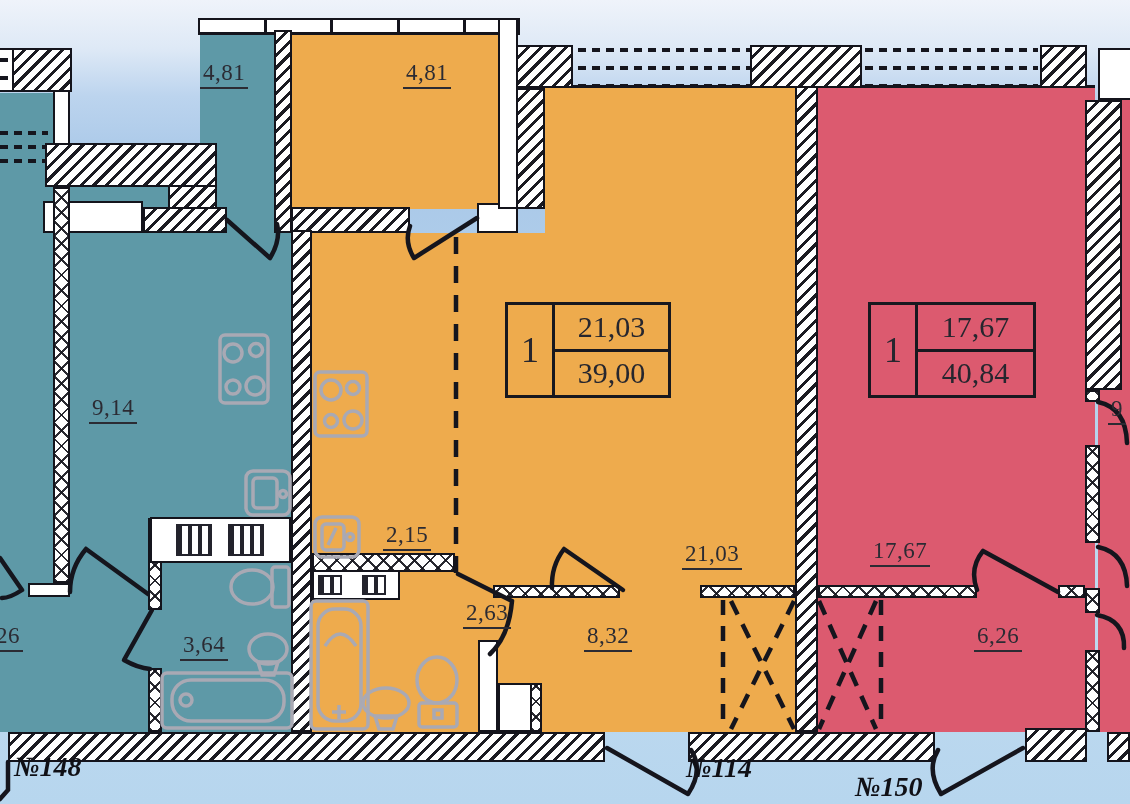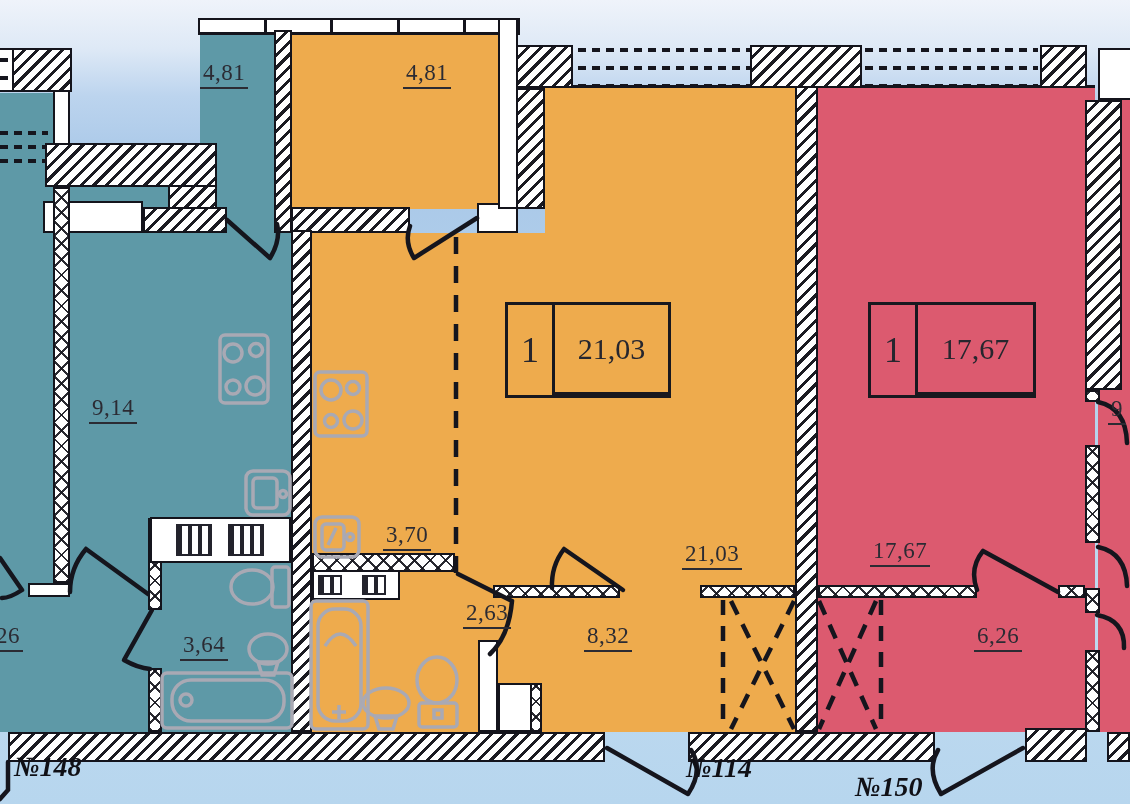--- a/index.html
+++ b/index.html
@@ -235,38 +235,40 @@
         <rect x="434" y="710" width="8" height="8"></rect>
       </g>
     </g>
   </svg>
 
   <div class="rl" style="left:196px;top:60px;width:56px;"><span>4,81</span></div>
   <div class="rl" style="left:399px;top:60px;width:56px;"><span>4,81</span></div>
   <div class="rl" style="left:85px;top:395px;width:56px;"><span>9,14</span></div>
   <div class="rl" style="left:176px;top:632px;width:56px;"><span>3,64</span></div>
   <div class="rl" style="left:-18px;top:623px;width:52px;"><span>26</span></div>
-  <div class="rl" style="left:379px;top:522px;width:56px;"><span>3,70</span></div>
+  <div class="rl" style="left:379px;top:522px;width:56px;"><span>2,15</span></div>
   <div class="rl" style="left:459px;top:600px;width:56px;"><span>2,63</span></div>
   <div class="rl" style="left:580px;top:623px;width:56px;"><span>8,32</span></div>
   <div class="rl" style="left:677px;top:541px;width:70px;"><span>21,03</span></div>
   <div class="rl" style="left:865px;top:538px;width:70px;"><span>17,67</span></div>
   <div class="rl" style="left:970px;top:623px;width:56px;"><span>6,26</span></div>
   <div class="rl" style="left:1108px;top:396px;width:30px;text-align:left;"><span>9</span></div>
 
   <div class="ibox" style="left:505px;top:302px;width:160px;height:90px;">
     <div class="c1">1</div>
     <div class="c2">
       <div>21,03</div>
+      <div>39,00</div>
     </div>
   </div>
   <div class="ibox" style="left:868px;top:302px;width:162px;height:90px;">
     <div class="c1">1</div>
     <div class="c2">
       <div>17,67</div>
+      <div>40,84</div>
     </div>
   </div>
 
   <div class="apt" style="left:14px;top:751px;">№148</div>
   <div class="apt" style="left:686px;top:752px;">№114</div>
   <div class="apt" style="left:855px;top:771px;">№150</div>
 
 </div>
 
 </body></html>

